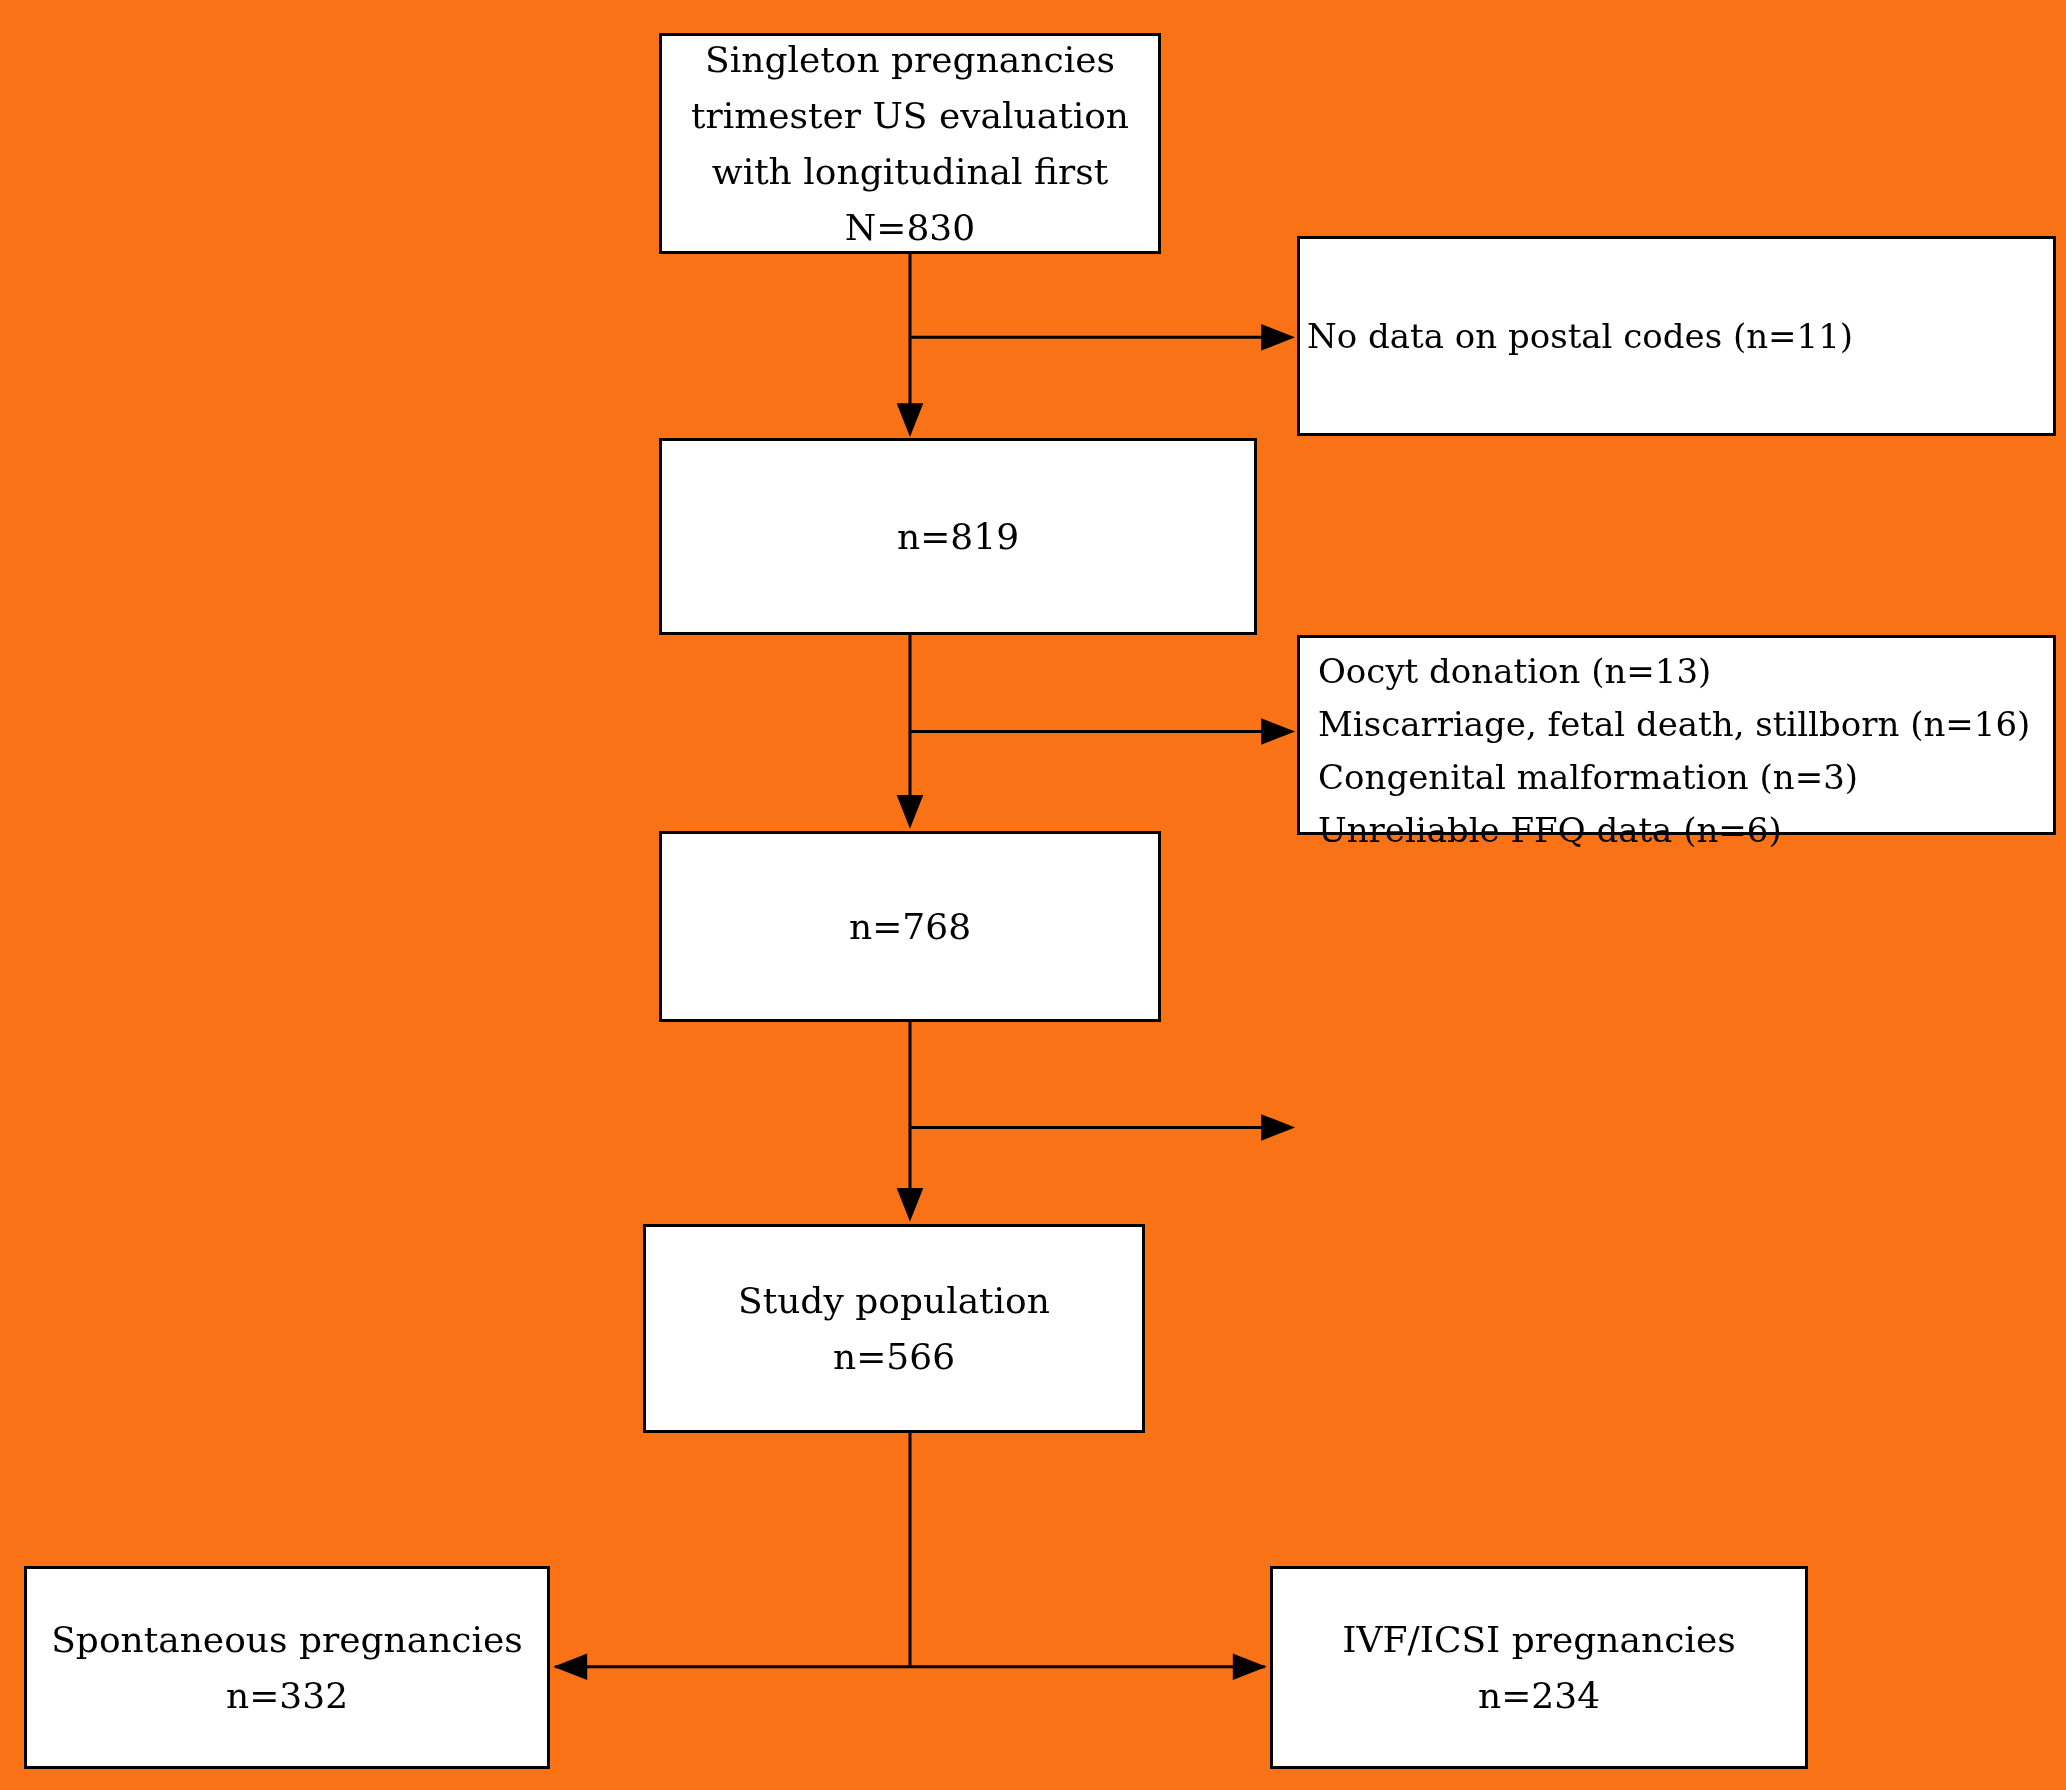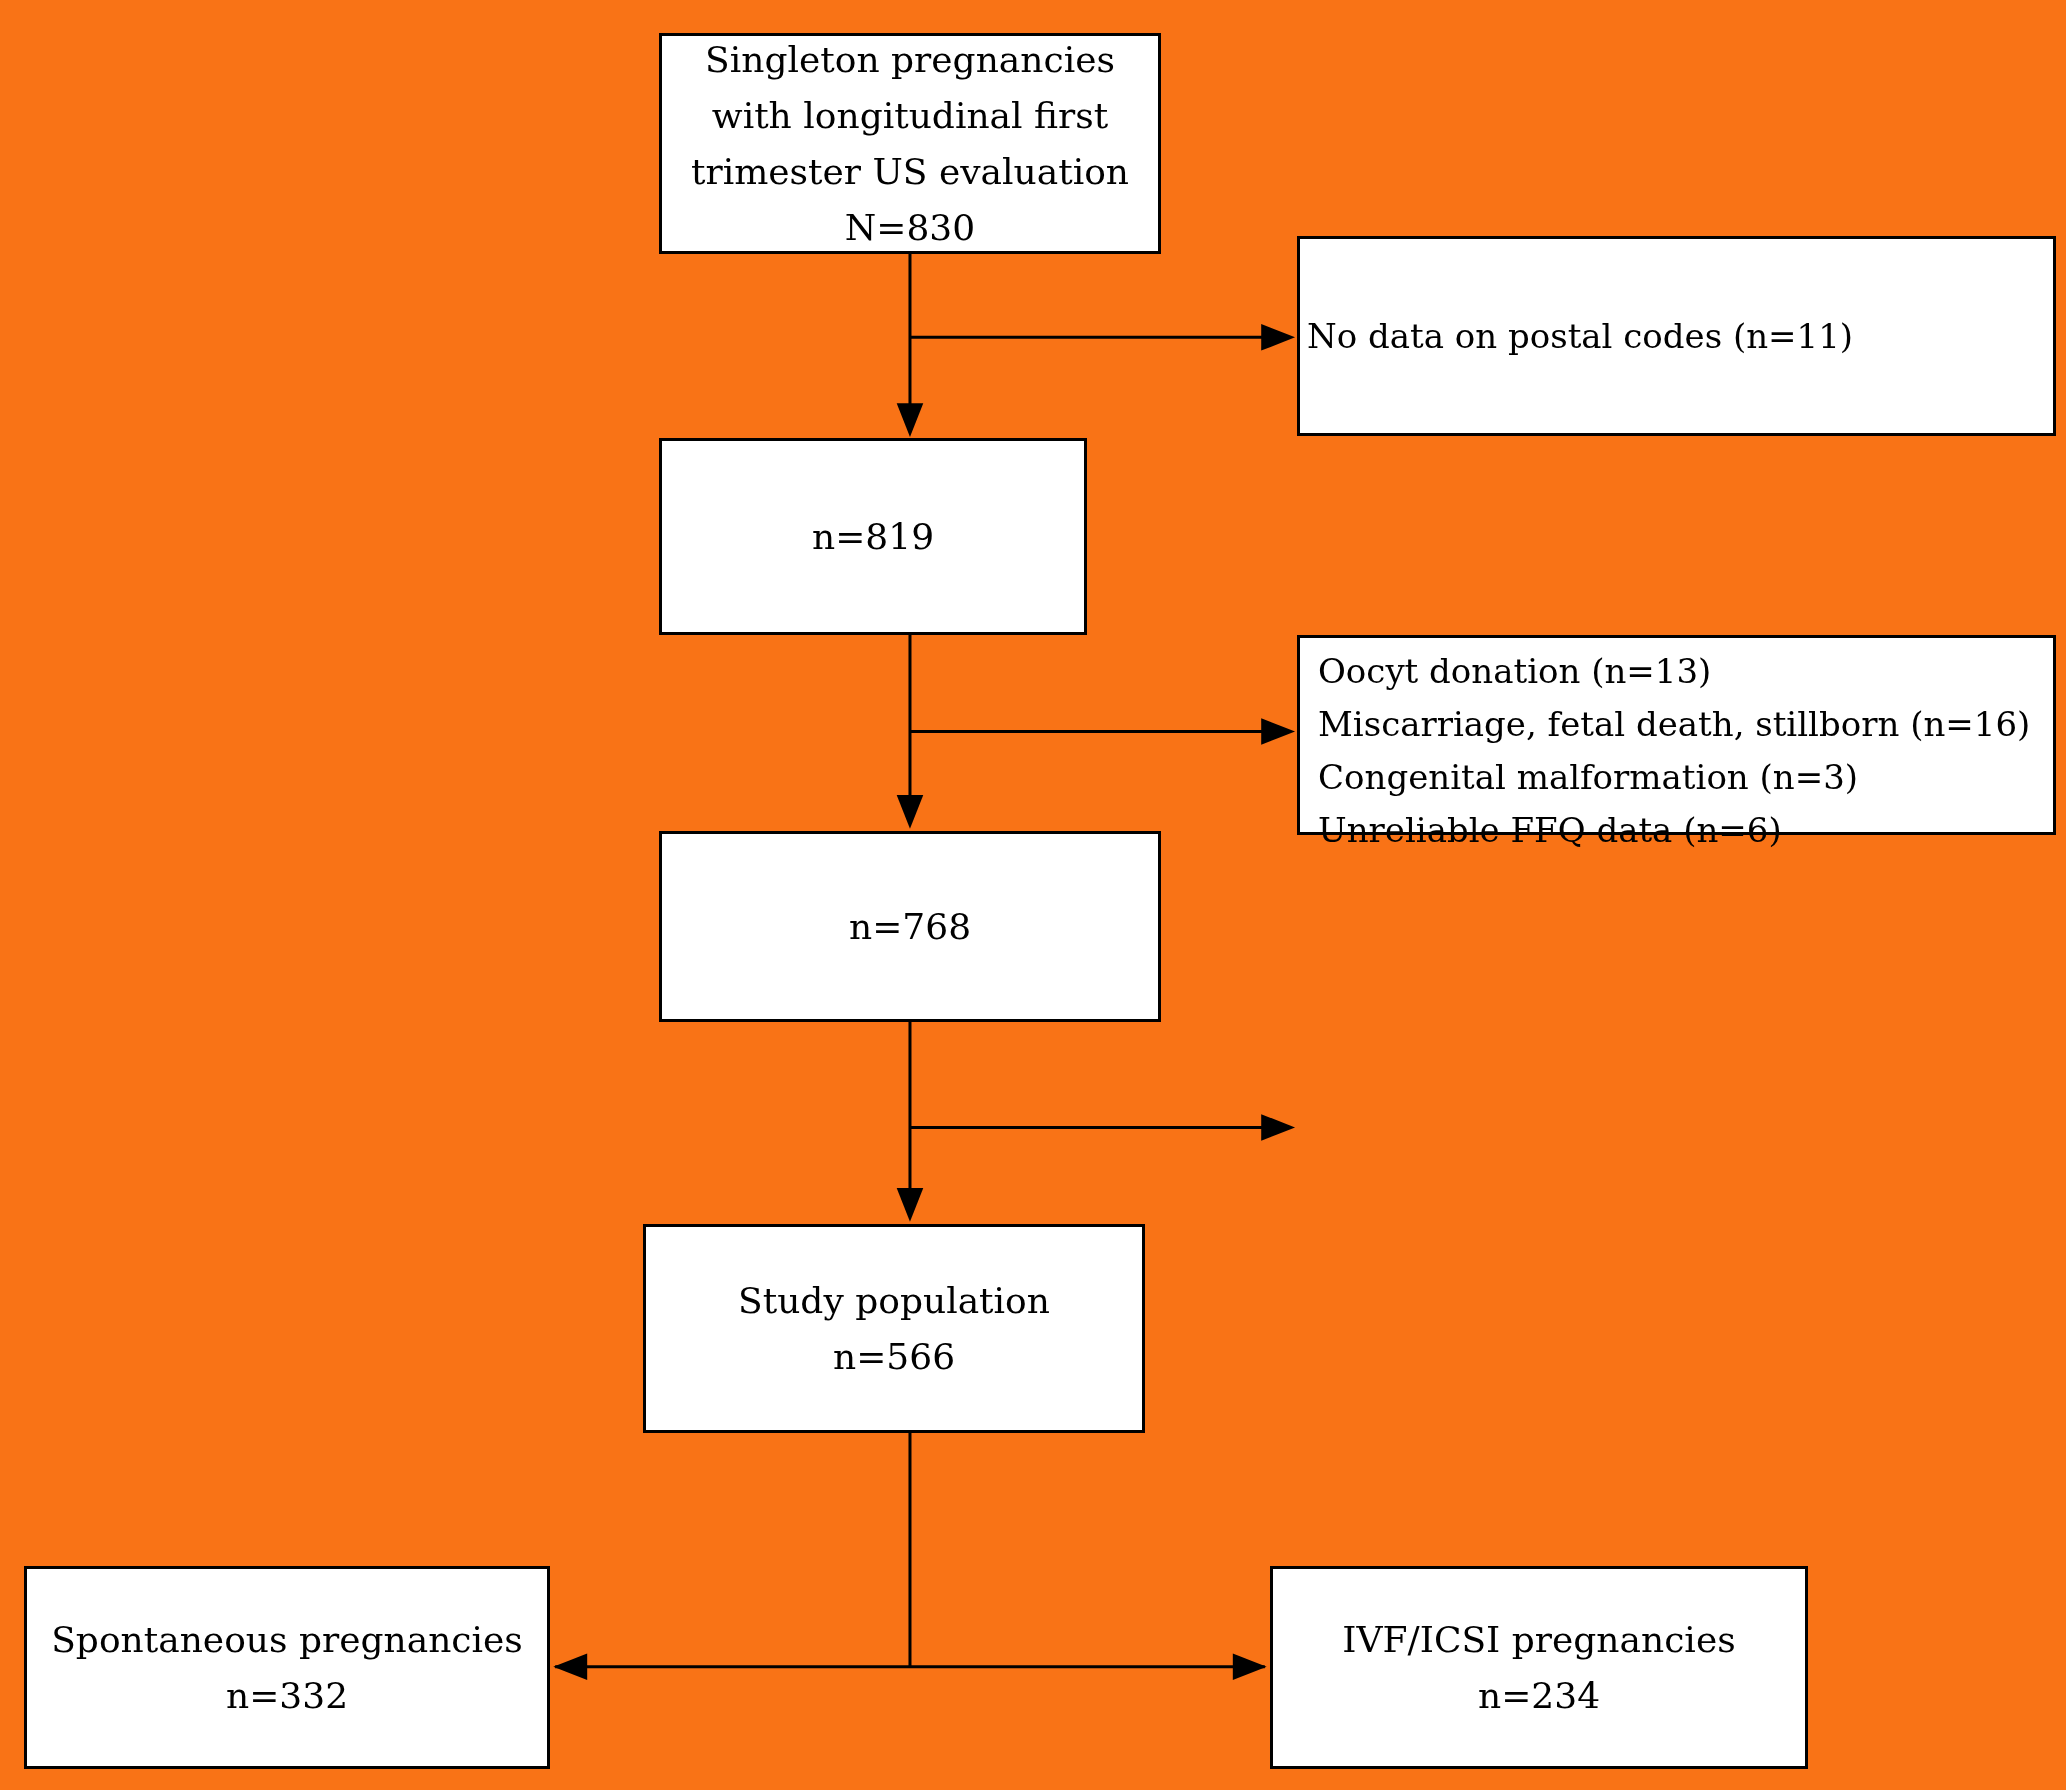--- a/index.html
+++ b/index.html
@@ -30,21 +30,21 @@
     display: flex;
     align-items: center;
     padding-left: 7px;
     white-space: nowrap;
   }
   .fs-c { font-size: 36px; line-height: 56px; }
   .fs-r { font-size: 34px; line-height: 53px; }
 
   
   .box-top      { left: 659px; top: 33px;   width: 502px;  height: 221px; }
-  .box-819      { left: 659px; top: 438px;  width: 428px;  height: 197px; }
+  .box-819      { left: 659px; top: 438px;  width: 598px;  height: 197px; }
   .box-768      { left: 659px; top: 831px; width: 502px;  height: 191px; }
   .box-study    { left: 643px; top: 1224px; width: 502px;  height: 209px; }
   
   .box-nodata   { left: 1297px; top: 236px;  width: 759px; height: 200px; }
   .box-excl     { left: 1297px; top: 635px; width: 759px; height: 200px;
                   padding: 7.3px 0 0 18px; white-space: nowrap; }
   .box-nonstr   { left: 1297px; top: 1028px; width: 759px; height: 200px; }
   
   .box-spont    { left: 24px;   top: 1566px; width: 526px;  height: 203px; }
   .box-ivf     { left: 1270px; top: 1566px; width: 538px;  height: 203px; }
@@ -84,22 +84,22 @@
     <polygon points="2086,1843 2086,1887 2142,1865"></polygon>
 
     <line x1="1505" y1="2370" x2="1505" y2="2757"></line>
     <line x1="918" y1="2757" x2="2092" y2="2757"></line>
     <polygon points="971,2735 971,2779 915,2757"></polygon>
     <polygon points="2039,2735 2039,2779 2095,2757"></polygon>
   </svg>
 
   <div class="box box-top center-col fs-c">
     <div>Singleton pregnancies</div>
+    <div>trimester US evaluation</div>
     <div>with longitudinal first</div>
-    <div>trimester US evaluation</div>
     <div>N=830</div>
   </div>
 
   <div class="box box-nodata left-mid fs-r">
     <div>No data on postal codes (n=11)</div>
   </div>
 
   <div class="box box-819 center-col fs-c">
     <div>n=819</div>
   </div>

